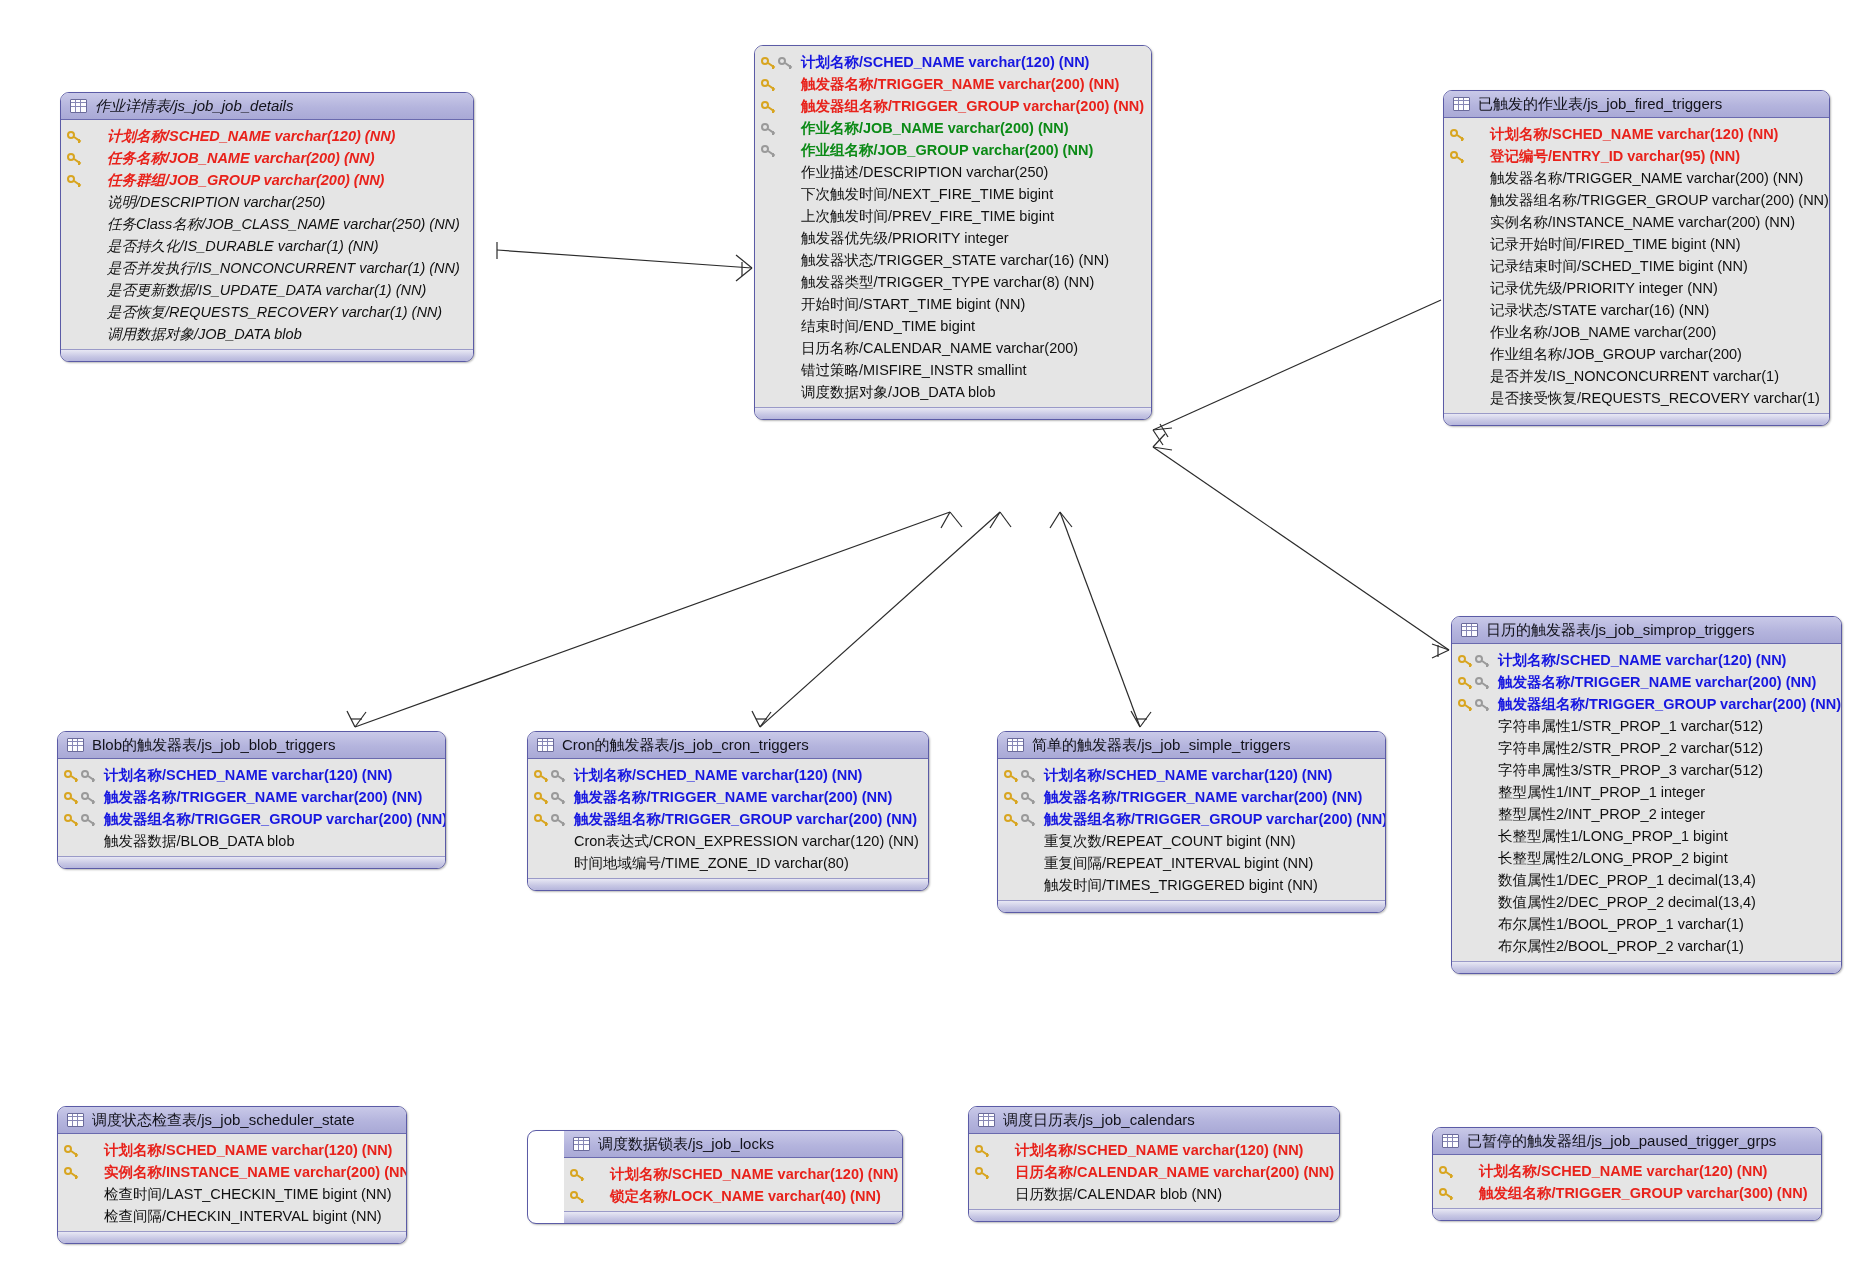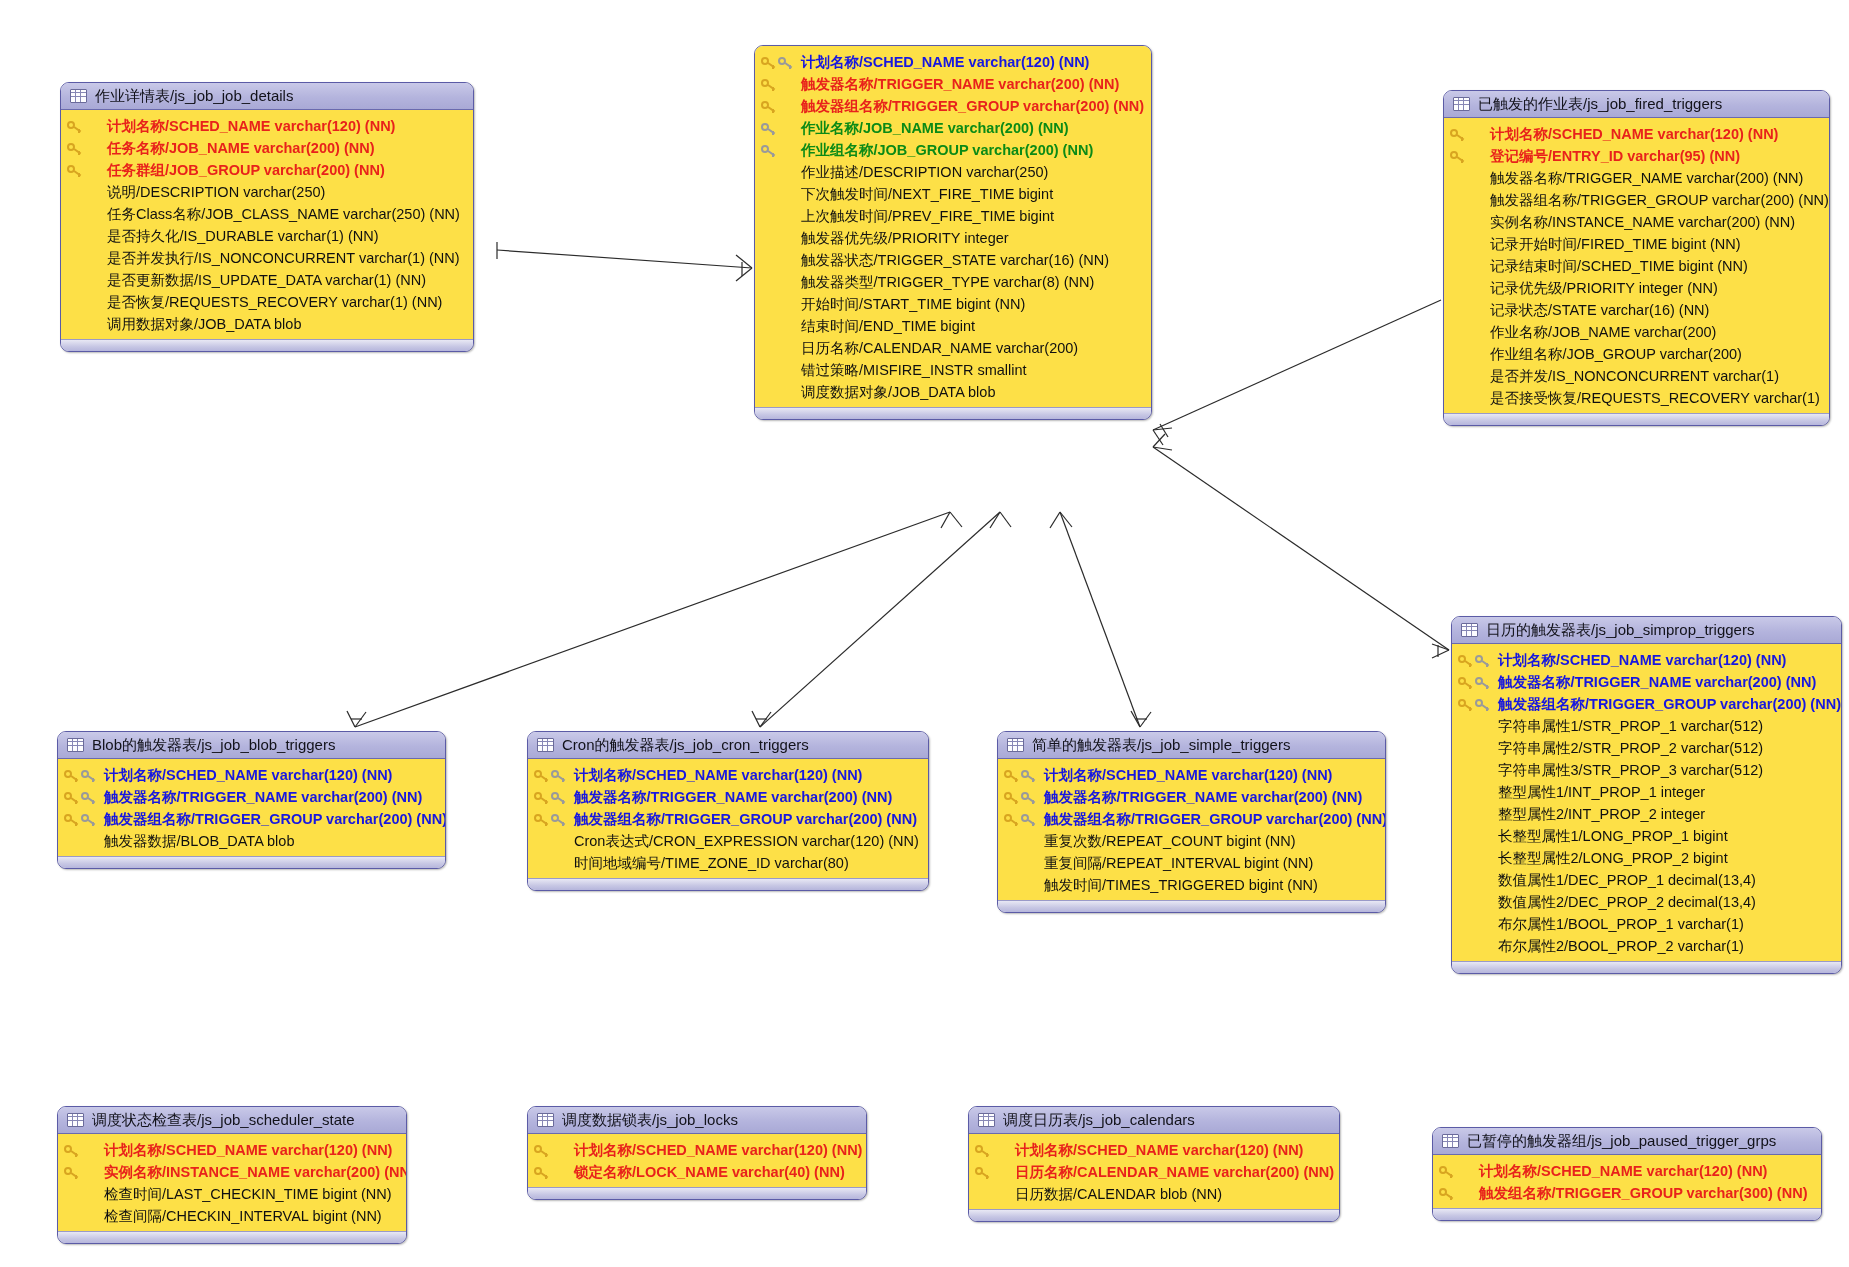--- a/index.html
+++ b/index.html
@@ -7,21 +7,21 @@
        font-family:"Liberation Sans","DejaVu Sans",sans-serif;}
   #canvas{position:absolute;inset:0;width:1849px;height:1267px;}
   svg.links{position:absolute;left:0;top:0;width:1849px;height:1267px;pointer-events:none;}
 
   .entity{position:absolute;background:#ffffff;border:1px solid #5b5ba6;
           border-radius:9px;box-shadow:1px 1px 2px rgba(0,0,0,.28);overflow:hidden;}
   .entity .hdr{display:flex;align-items:center;gap:8px;height:26px;padding:0 9px;
         background:linear-gradient(to bottom,#c9c9e8 0%,#b4b4dd 55%,#a9a9d6 100%);
         border-bottom:1px solid #6a6aae;}
   .entity .hdr .tname{font-size:15px;color:#12121a;white-space:nowrap;}
-  .entity .body{padding:5px 0 4px 0;background:#fde047;}
+  .entity .body{padding:5px 0 4px 0;background:#e5e5e5;}
   .entity .ftr{height:11px;
         background:linear-gradient(to bottom,#e8e8f4 0%,#c7c7e4 60%,#b6b6dc 100%);
         border-top:1px solid #9a9ac8;}
   .row{display:flex;align-items:center;height:22px;padding:0 10px 0 6px;white-space:nowrap;}
   .keys{width:40px;min-width:40px;display:flex;align-items:center;gap:2px;}
   .attr{font-size:14.5px;line-height:1;}
   .pk{color:#e8221b;font-weight:bold;}
   .pkfk{color:#1717e0;font-weight:bold;}
   .fk{color:#0b8a16;font-weight:bold;}
   .plain{color:#101010;}
@@ -87,21 +87,21 @@
       <path d="M 1153,447 L 1449,650"></path>
       <path d="M 1153,447 L 1172,450"></path>
       <path d="M 1153,447 L 1165,434"></path>
       <path d="M 1449,650 L 1432,644"></path>
       <path d="M 1449,650 L 1432,658"></path>
       <path d="M 1438,645 L 1438,657"></path>
     </g>
   </svg>
 
   <div id="entities-root">
-      <div class="entity" style="left: 60px; top: 82px; width: 412px;">
+      <div class="entity" style="left: 60px; top: 92px; width: 412px; font-style: italic;">
         <div class="hdr">
           <span class="tbl-icon">
             <i></i>
             <u></u>
           </span>
           <span class="tname">作业详情表/js_job_job_details</span>
         </div>
         <div class="body">
           <div class="row">
             <span class="keys">
@@ -778,21 +778,21 @@
           </div>
           <div class="row">
             <span class="keys">
               <span class="keyspacer"></span>
             </span>
             <span class="attr plain">检查间隔/CHECKIN_INTERVAL bigint (NN)</span>
           </div>
         </div>
         <div class="ftr"></div>
       </div>
-      <div class="entity" style="left: 527px; top: 1106px; width: 338px;">
+      <div class="entity" style="left: 527px; top: 1130px; width: 338px; padding-left: 36px;">
         <div class="hdr">
           <span class="tbl-icon">
             <i></i>
             <u></u>
           </span>
           <span class="tname">调度数据锁表/js_job_locks</span>
         </div>
         <div class="body">
           <div class="row">
             <span class="keys">

